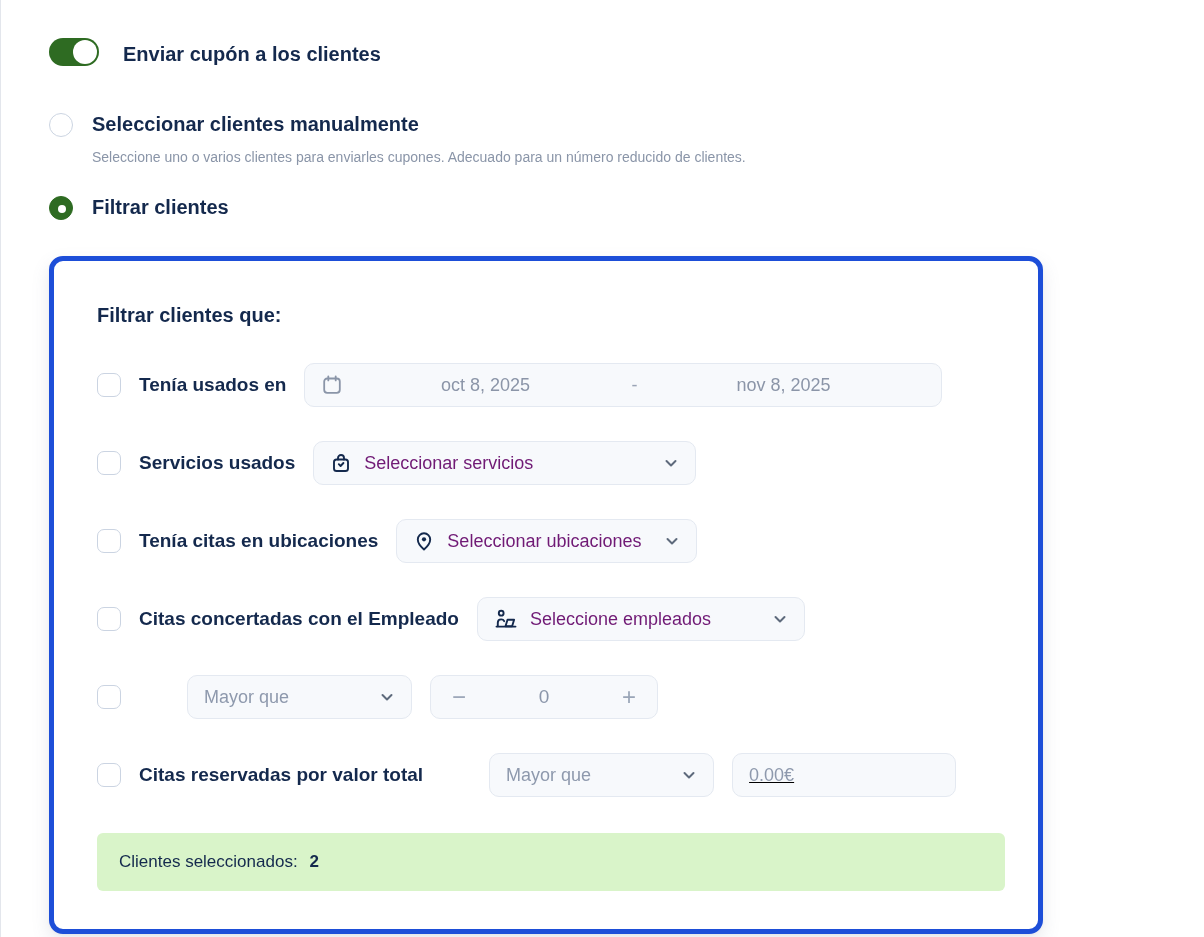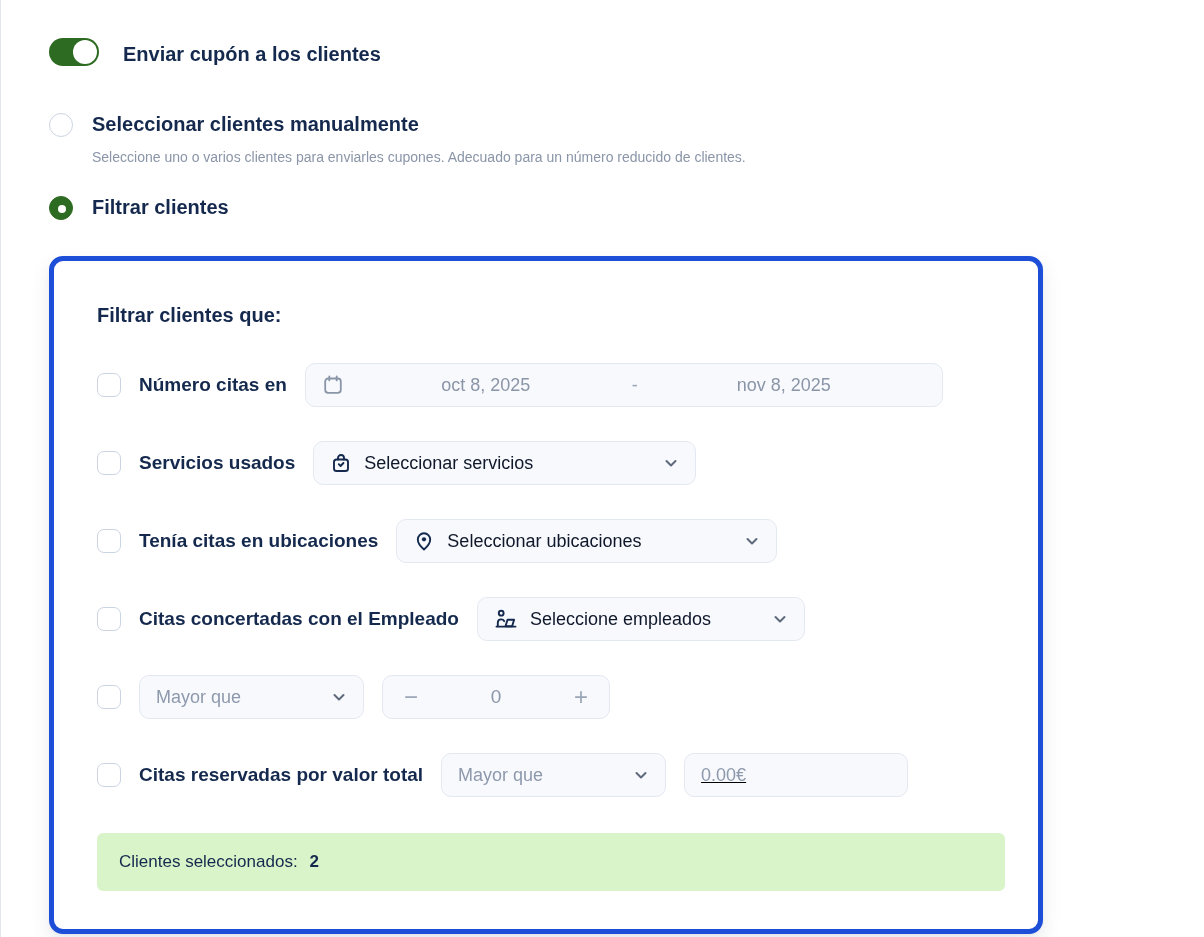--- a/index.html
+++ b/index.html
@@ -52,25 +52,25 @@
   .field {
     height:44px; background:#f7f9fc; border:1px solid #e4e9f1; border-radius:10px;
     display:flex; align-items:center; color:#8e99ad; font-size:18px;
   }
   
   .daterange { width:638px; padding:8px 16px; cursor:pointer; }
   .daterange .dr-part { flex:1; text-align:center; color:#8b95a8; }
   .daterange .dr-sep { color:#9aa4b6; padding:0 4px; }
   
   .dropdown { padding:0 16px; gap:12px; cursor:pointer; }
-  .dropdown .ph { flex:1; color:#0f172a; white-space:nowrap; overflow:hidden; }
+  .dropdown .ph { flex:1; color:#701a75; white-space:nowrap; overflow:hidden; }
   .dd-services { width:383px; }
-  .dd-locations { width:381px; }
+  .dd-locations { width:301px; }
   .dd-employees { width:328px; }
-  .dd-operator { width:225px; }
+  .dd-operator { width:225px;margin-left:48px; }
   .dd-operator .ph { color:#8e99ad; }
   
   .stepper { width:228px; padding:0 14px; }
   .stepper .st-btn {
     background:none; border:none; font-size:24px; color:#9aa5b7; cursor:pointer;
     width:28px; line-height:1; font-family:inherit; padding:0;
   }
   .stepper .st-val { flex:1; text-align:center; font-size:19px; color:#8b96aa; }
   
   .money { width:224px; }
@@ -111,21 +111,21 @@
   <div class="option second">
     <div class="radio checked"></div>
     <div class="option-label">Filtrar clientes</div>
   </div>
 
   <div class="card">
     <div class="card-title">Filtrar clientes que:</div>
 
     <div class="filter-row">
       <div class="checkbox"></div>
-      <div class="row-label">Número citas en</div>
+      <div class="row-label">Tenía usados en</div>
       <div class="field daterange">
         <span class="icon">
           <svg width="22" height="22" viewBox="0 0 22 22" fill="none" stroke="#8a95a8" stroke-width="1.8" stroke-linecap="round">
             <rect x="3.2" y="4.5" width="15.6" height="14.3" rx="3"></rect>
             <path d="M7.3 2.4v4"></path>
               <path d="M14.7 2.4v4"></path>
           </svg>
         </span>
         <div class="dr-part">oct 8, 2025</div>
         <div class="dr-sep">-</div>

